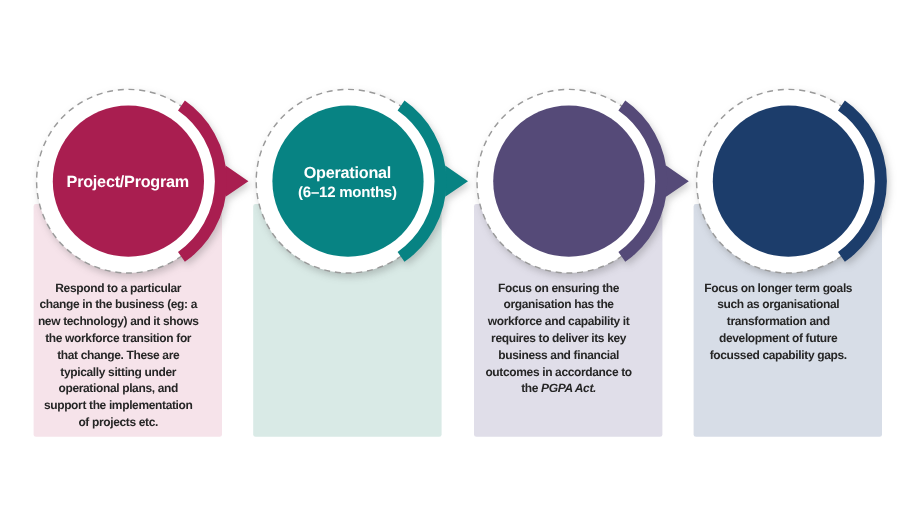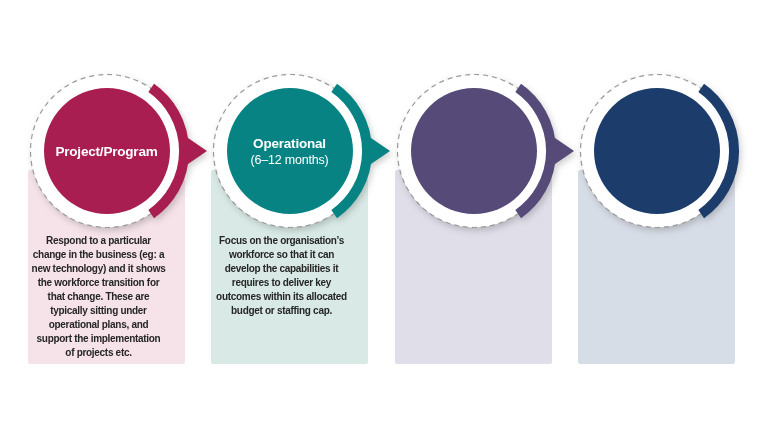--- a/index.html
+++ b/index.html
@@ -66,21 +66,21 @@
     z-index: 3;
     display: flex;
     flex-direction: column;
     align-items: center;
     justify-content: center;
     text-align: center;
     color: #ffffff;
     pointer-events: none;
   }
   .label-wrap .t { font-size: 13.5px; font-weight: bold; line-height: 17px; letter-spacing: -0.2px; }
-  .label-wrap .s { font-size: 12.5px; font-weight: normal; line-height: 16px; letter-spacing: -0.2px; }
+  .label-wrap .s { font-size: 12.5px; font-weight: bold; line-height: 16px; letter-spacing: -0.2px; }
 </style>
 </head>
 <body>
 
 <div class="canvas">
 
   <div class="column" style="left: 28px; --accent: #A91E50; --tint: #F6E3EA;">
     <div class="box"></div>
     <div class="desc"><span>Respond to a particular change in the business (eg: a new technology) and it shows the workforce transition for that change. These are typically sitting under operational plans, and support the implementation of projects etc.</span><i></i></div>
     <svg class="badge" viewBox="0 0 190 170">
@@ -90,45 +90,46 @@
       <circle class="disc" cx="85" cy="83" r="63"></circle>
     </svg>
     <div class="label-wrap">
       <span class="t">Project/Program</span>
       <span class="s"></span>
     </div>
   </div>
 
   <div class="column" style="left: 211px; --accent: #078383; --tint: #D9EAE6;">
     <div class="box"></div>
-    <div class="desc"><span>Focus on the organisation’s workforce so that it can develop the capabilities it requires to deliver key outcomes within its allocated budget or staffing cap.</span><i></i></div>
     <svg class="badge" viewBox="0 0 190 170">
       <circle class="ring" cx="85" cy="83" r="76.5"></circle>
       <polygon class="arrow" points="158,78.5 166,78.5 166,70 185,83 166,96 166,87.5 158,87.5"></polygon>
       <path class="arc" d="M 129.2 19.9 A 77 77 0 0 1 129.2 146.1"></path>
       <circle class="disc" cx="85" cy="83" r="63"></circle>
     </svg>
     <div class="label-wrap">
       <span class="t">Operational</span>
       <span class="s">(6–12 months)</span>
     </div>
   </div>
 
   <div class="column" style="left: 395px; --accent: #554A78; --tint: #E0DEE9;">
     <div class="box"></div>
+    <div class="desc"><span>Focus on ensuring the organisation has the workforce and capability it requires to deliver its key business and financial outcomes in accordance to the </span><i>PGPA Act.</i></div>
     <svg class="badge" viewBox="0 0 190 170">
       <circle class="ring" cx="85" cy="83" r="76.5"></circle>
       <polygon class="arrow" points="158,78.5 166,78.5 166,70 185,83 166,96 166,87.5 158,87.5"></polygon>
       <path class="arc" d="M 129.2 19.9 A 77 77 0 0 1 129.2 146.1"></path>
       <circle class="disc" cx="85" cy="83" r="63"></circle>
     </svg>
   </div>
 
   <div class="column" style="left: 578px; --accent: #1C3D6B; --tint: #D7DDE7;">
     <div class="box"></div>
+    <div class="desc"><span>Focus on longer term goals such as organisational transformation and development of future focussed capability gaps.</span><i></i></div>
     <svg class="badge last" viewBox="0 0 190 170">
       <circle class="ring" cx="85" cy="83" r="76.5"></circle>
       <polygon class="arrow" points="158,78.5 166,78.5 166,70 185,83 166,96 166,87.5 158,87.5"></polygon>
       <path class="arc" d="M 129.2 19.9 A 77 77 0 0 1 129.2 146.1"></path>
       <circle class="disc" cx="85" cy="83" r="63"></circle>
     </svg>
   </div>
 
 </div>
 

